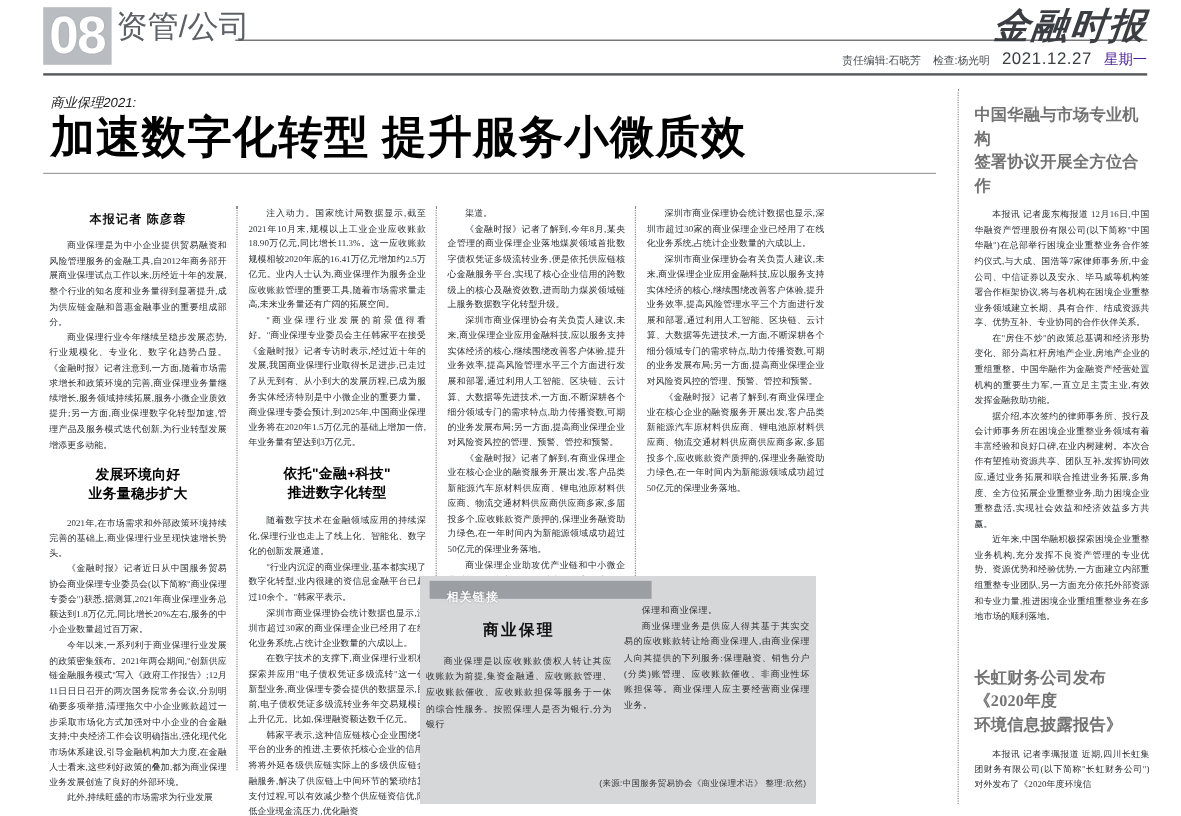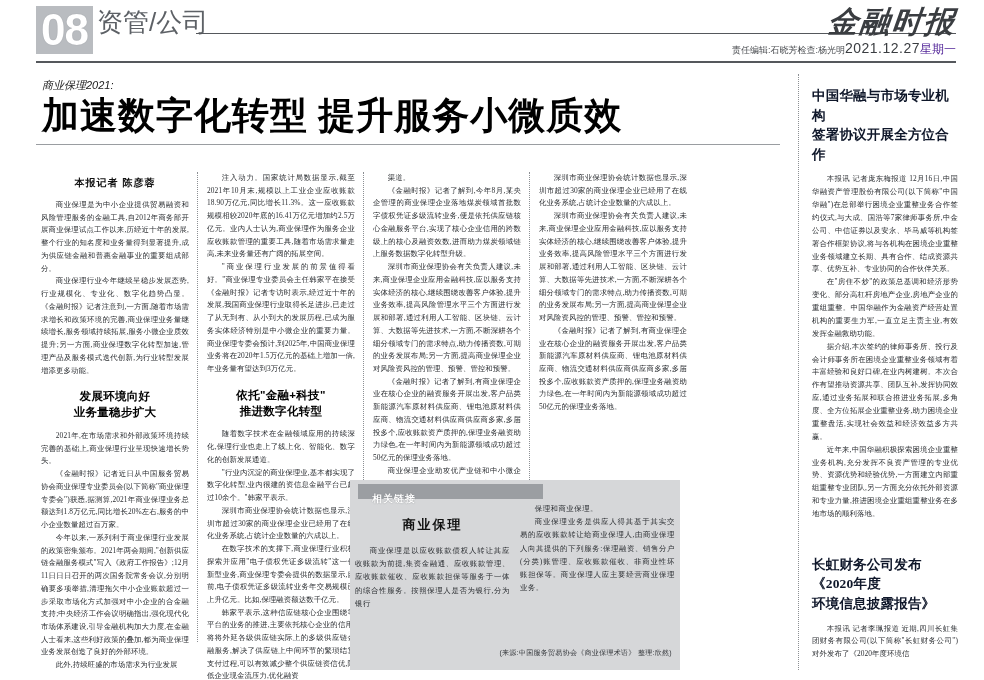--- a/index.html
+++ b/index.html
@@ -30,21 +30,21 @@
   #masthead-rule-bottom{position:absolute;left:36px;top:61px;width:920px;height:2px;background:#55585c;}
   #brand-logo{
     position:absolute;right:28px;top:2px;
     font-family:"Liberation Serif","DejaVu Serif",serif;
     font-size:30px;font-weight:700;color:#3a3d41;
     letter-spacing:2px;font-style:italic;
     transform:skewX(-6deg);
   }
   #credits{
     position:absolute;right:28px;top:40px;
-    display:flex;align-items:baseline;
+    display:flex;align-items:baseline;gap:10px;
     font-family:"Liberation Sans","DejaVu Sans",sans-serif;
     font-size:9px;color:#4a4d51;white-space:nowrap;
   }
   #credits .date{font-size:14px;color:#3a3d41;letter-spacing:0.5px;}
   #credits .weekday{font-size:12px;color:#4c1d95;text-align:center;}
 
   
   #article{position:absolute;left:36px;top:74px;width:744px;height:596px;}
   #kicker{
     font-family:"Liberation Sans","DejaVu Sans",sans-serif;
@@ -108,21 +108,21 @@
     position:absolute;right:8px;bottom:12px;
     font-size:7px;color:#33363a;letter-spacing:0.3px;
     font-family:Liberation Sans, sans-serif;
   }
 
   
   #sidebar-rule{position:absolute;left:798px;top:74px;width:1px;height:596px;border-left:1px dotted #8c8f93;}
   #sidebar{position:absolute;left:812px;top:74px;width:146px;height:596px;}
   .side-headline{
     font-family:"Liberation Serif","DejaVu Serif",serif;
-    font-size:13.5px;font-weight:700;color:#0f172a;
+    font-size:13.5px;font-weight:700;color:#737373;
     line-height:1.45;letter-spacing:0.2px;margin:12px 0 9px 0;
   }
   #sidebar p{
     margin:0;text-indent:2em;font-size:7.4px;line-height:1.74;
     text-align:justify;color:#2a2d31;letter-spacing:0.1px;
   }
   .lead-tag{font-weight:400;font-family:"Liberation Sans","DejaVu Sans",sans-serif;}
   .side-gap{height:22px;}
 </style>
 </head>

